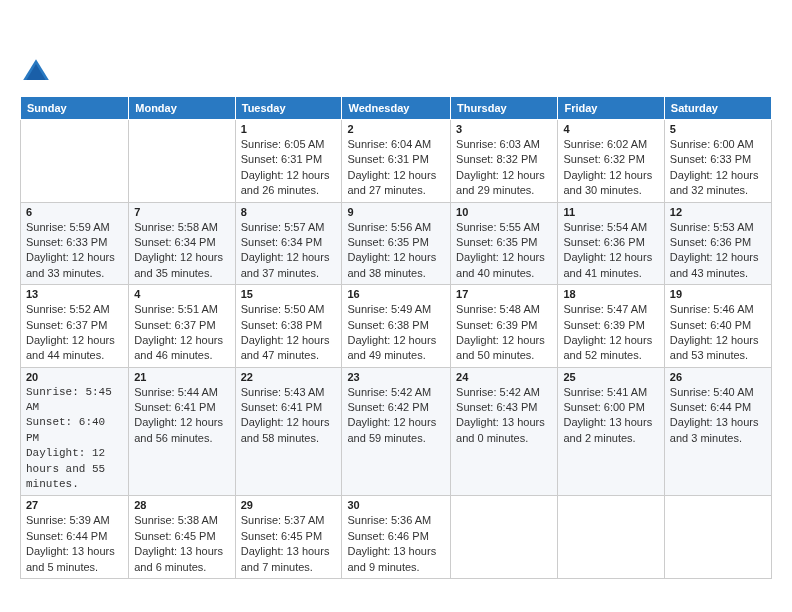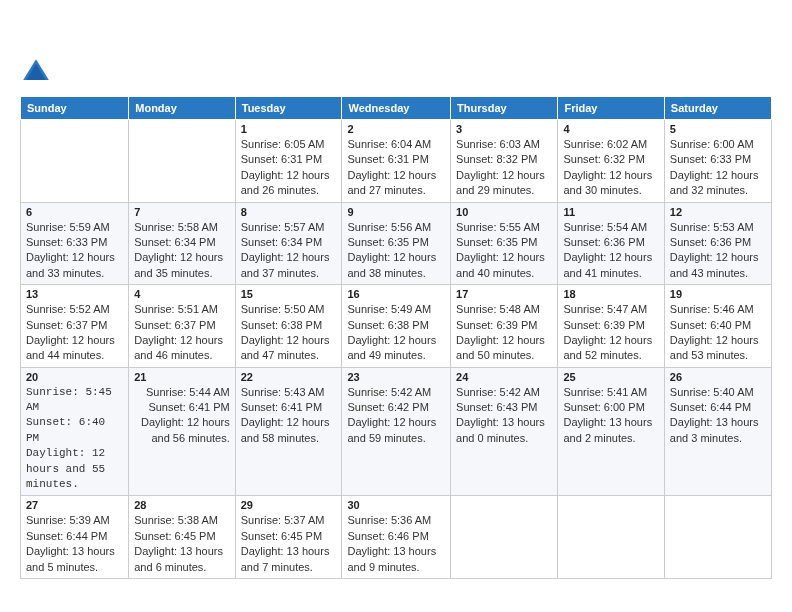--- a/index.html
+++ b/index.html
@@ -249,21 +249,21 @@
         </tr>
         <tr>
           <td>
             <div class="day-num">20</div>
             <div class="day-info" style="white-space: pre-line; font-family: Liberation Mono, monospace;">Sunrise: 5:45 AM
 Sunset: 6:40 PM
 Daylight: 12 hours and 55 minutes.</div>
           </td>
           <td>
             <div class="day-num">21</div>
-            <div class="day-info" style="white-space: pre-line; text-align: right;">Sunrise: 5:44 AM
+            <div class="day-info" style="white-space: pre-line;">Sunrise: 5:44 AM
 Sunset: 6:41 PM
 Daylight: 12 hours and 56 minutes.</div>
           </td>
           <td>
             <div class="day-num">22</div>
             <div class="day-info" style="white-space: pre-line;">Sunrise: 5:43 AM
 Sunset: 6:41 PM
 Daylight: 12 hours and 58 minutes.</div>
           </td>
           <td>

